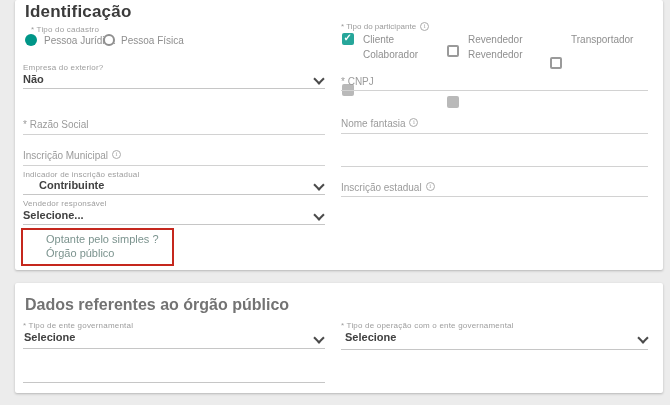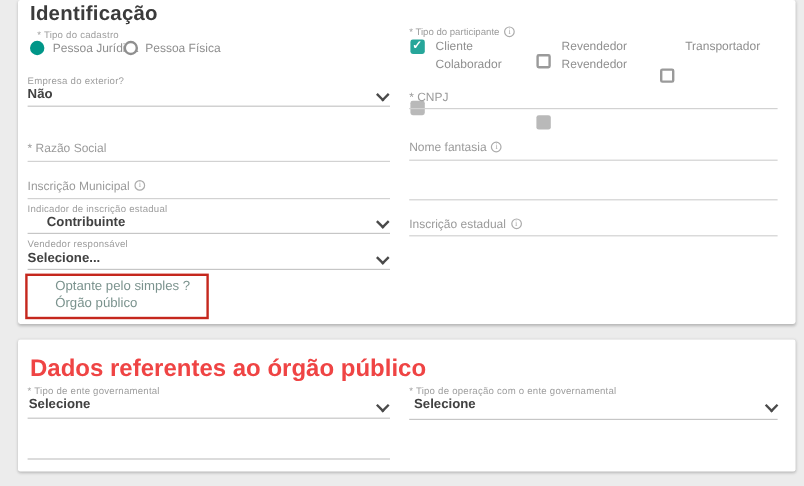--- a/index.html
+++ b/index.html
@@ -11,21 +11,21 @@
     overflow:hidden;
   }
   #screen { position:absolute; inset:0; width:544px; height:405px; }
   .card {
     position:absolute; left:15px; width:648px; background:#ffffff;
     box-shadow:0 1px 3px rgba(0,0,0,0.14), 0 1px 2px rgba(0,0,0,0.10);
     border-radius:2px;
   }
   .abs { position:absolute; }
   .title1 { font-size:17px; font-weight:600; color:#3b3b3b; letter-spacing:.2px; }
-  .title2 { font-size:20px; font-weight:600; color:#ef4444; }
+  .title2 { font-size:16px; font-weight:600; color:#737373; }
   .lbl-xs { font-size:8px; color:#9d9d9d; letter-spacing:.2px; white-space:nowrap; }
   .lbl-ph { font-size:10px; color:#9b9b9b; white-space:nowrap; display:flex; gap:4px; }
   .val { font-size:11px; font-weight:700; color:#414141; white-space:nowrap; }
   .opt-lbl { font-size:10px; color:#8f8f8f; white-space:nowrap; }
   .line { position:absolute; height:1px; background:#c6c6c6; }
   .line-light { background:#d2d2d2; }
   
   .radio { width:12px; height:12px; border-radius:50%; }
   .radio.on { background:#009688; }
   .radio.off { border:2px solid #8f8f8f; background:#fff; }

